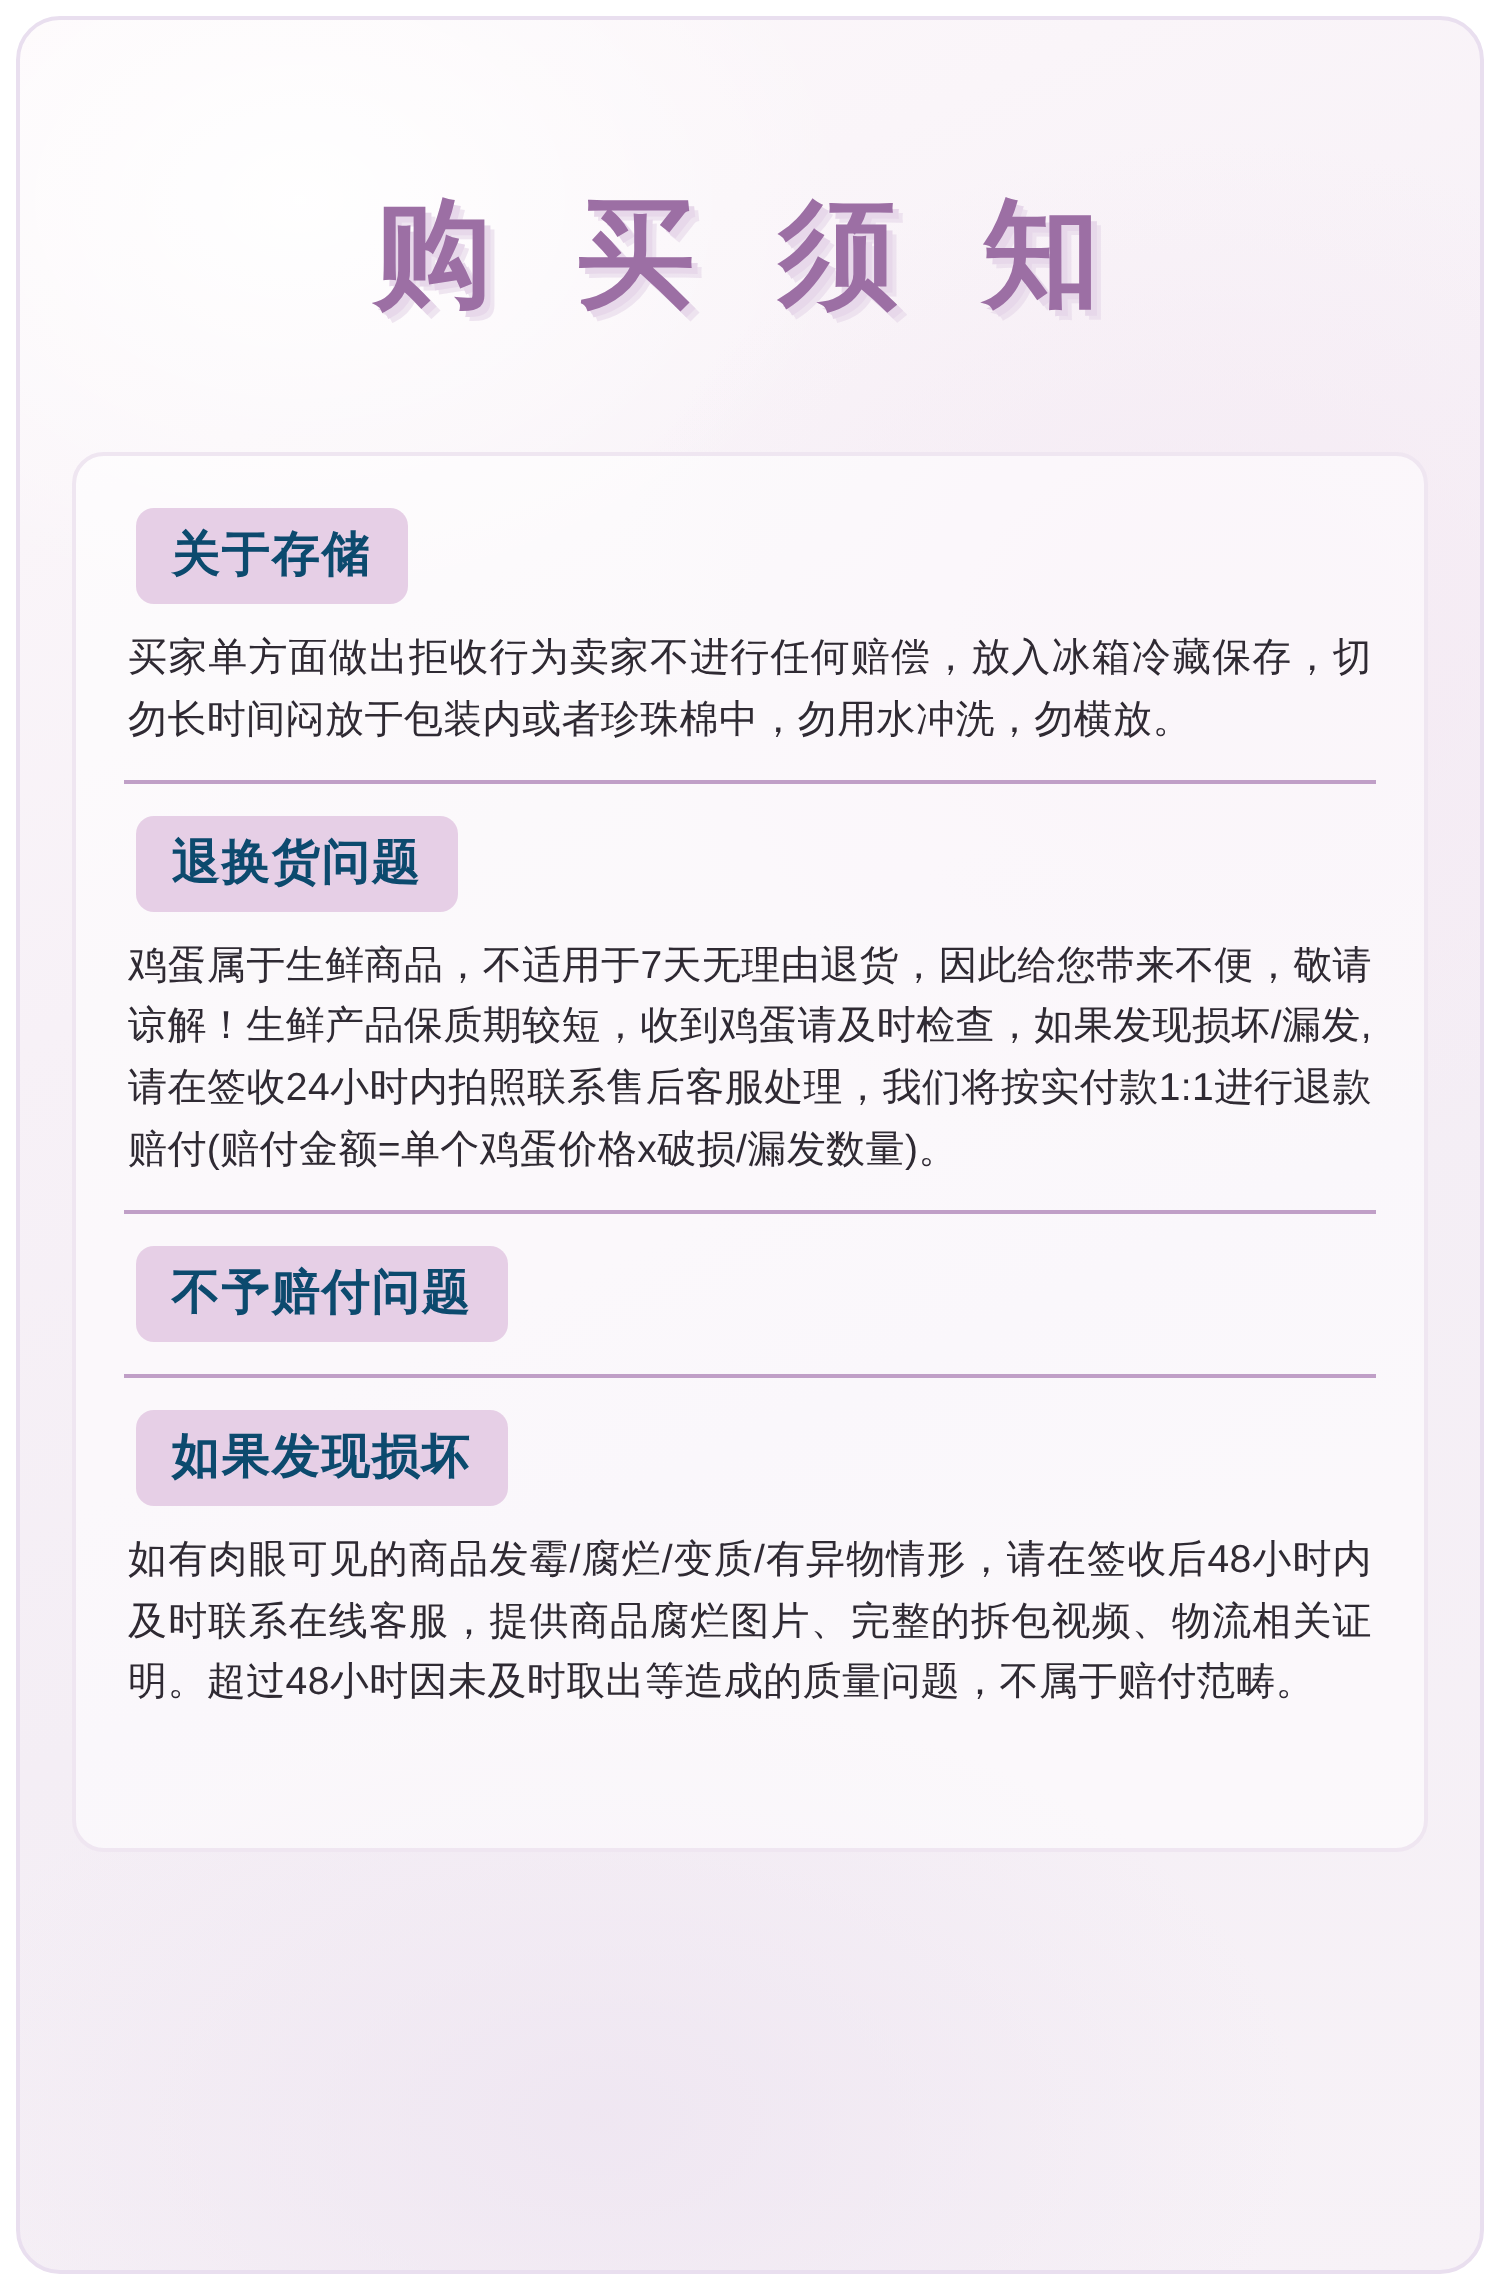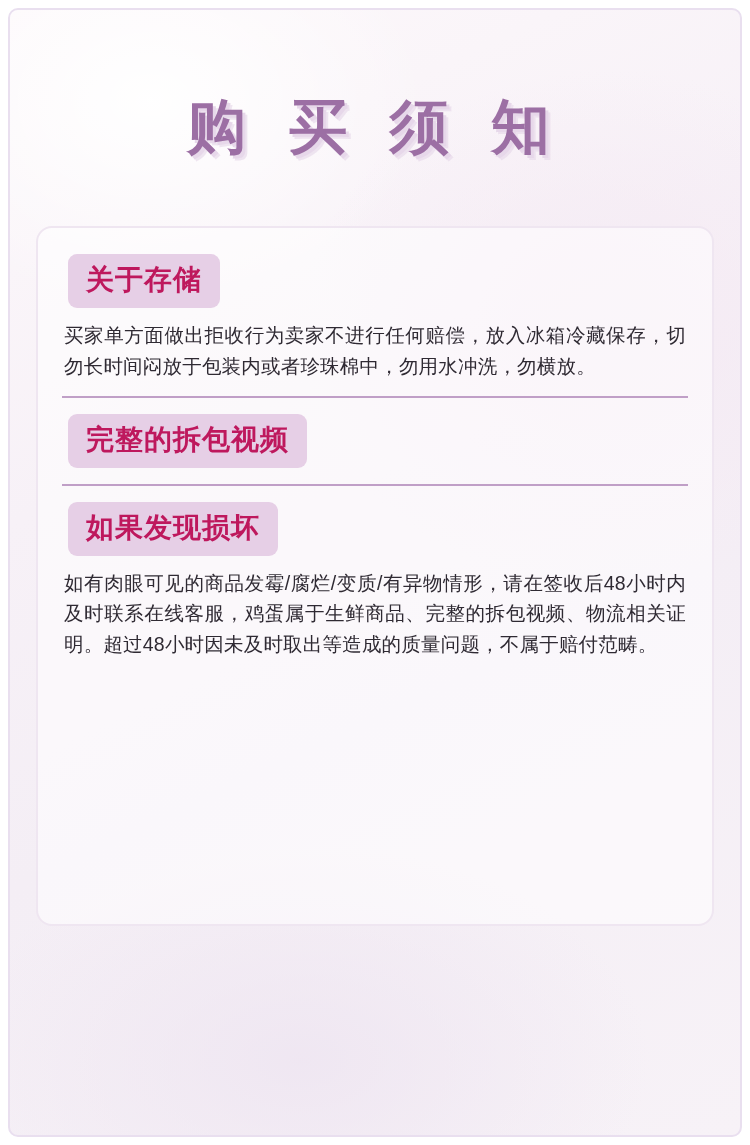--- a/index.html
+++ b/index.html
@@ -20,21 +20,21 @@
     box-sizing: border-box;
     padding: 8px;
     background: #ffffff;
   }
   .page-frame {
     position: relative;
     width: 100%;
     height: 100%;
     box-sizing: border-box;
     border: 2px solid #e9dfef;
-    border-radius: 10px;
+    border-radius: 22px;
     background: linear-gradient(155deg, #fdf9fb 0%, #f7f1f7 35%, #f4eef5 60%, #f7f2f7 100%);
     overflow: hidden;
   }
 
   
   .wash {
     position: absolute;
     border-radius: 50%;
     pointer-events: none;
   }
@@ -78,22 +78,22 @@
     box-sizing: border-box;
     padding: 26px 22px 30px 22px;
   }
 
   .section { position: relative; }
   .section + .section { margin-top: 16px; }
 
   .chip {
     display: inline-block;
     background: #e6cfe6;
-    color: #be185d;
-    font-size: 28px;
+    color: #0c4a6e;
+    font-size: 24px;
     font-weight: bold;
     letter-spacing: 1px;
     padding: 7px 18px 9px 18px;
     border-radius: 9px;
     margin-left: 8px;
   }
 
   .body-text {
     margin: 12px 4px 0 4px;
     font-size: 19.5px;
@@ -125,26 +125,31 @@
     <h1 class="title">购 买 须 知</h1>
 
     <div class="card">
 
       <div class="section">
         <span class="chip">关于存储</span>
         <p class="body-text">买家单方面做出拒收行为卖家不进行任何赔偿，放入冰箱冷藏保存，切勿长时间闷放于包装内或者珍珠棉中，勿用水冲洗，勿横放。</p>
         <div class="rule"></div>
       </div>
 
+      <div class="section">
+        <span class="chip">退换货问题</span>
+        <p class="body-text">鸡蛋属于生鲜商品，不适用于7天无理由退货，因此给您带来不便，敬请谅解！生鲜产品保质期较短，收到鸡蛋请及时检查，如果发现损坏/漏发,请在签收24小时内拍照联系售后客服处理，我们将按实付款1:1进行退款赔付(赔付金额=单个鸡蛋价格x破损/漏发数量)。</p>
+        <div class="rule"></div>
+      </div>
 
       <div class="section">
-        <span class="chip">完整的拆包视频</span>
+        <span class="chip">不予赔付问题</span>
         <div class="rule last"></div>
       </div>
 
       <div class="section">
         <span class="chip">如果发现损坏</span>
-        <p class="body-text">如有肉眼可见的商品发霉/腐烂/变质/有异物情形，请在签收后48小时内及时联系在线客服，鸡蛋属于生鲜商品、完整的拆包视频、物流相关证明。超过48小时因未及时取出等造成的质量问题，不属于赔付范畴。</p>
+        <p class="body-text">如有肉眼可见的商品发霉/腐烂/变质/有异物情形，请在签收后48小时内及时联系在线客服，提供商品腐烂图片、完整的拆包视频、物流相关证明。超过48小时因未及时取出等造成的质量问题，不属于赔付范畴。</p>
       </div>
 
     </div>
   </div>
 </div>
 
 </body></html>

